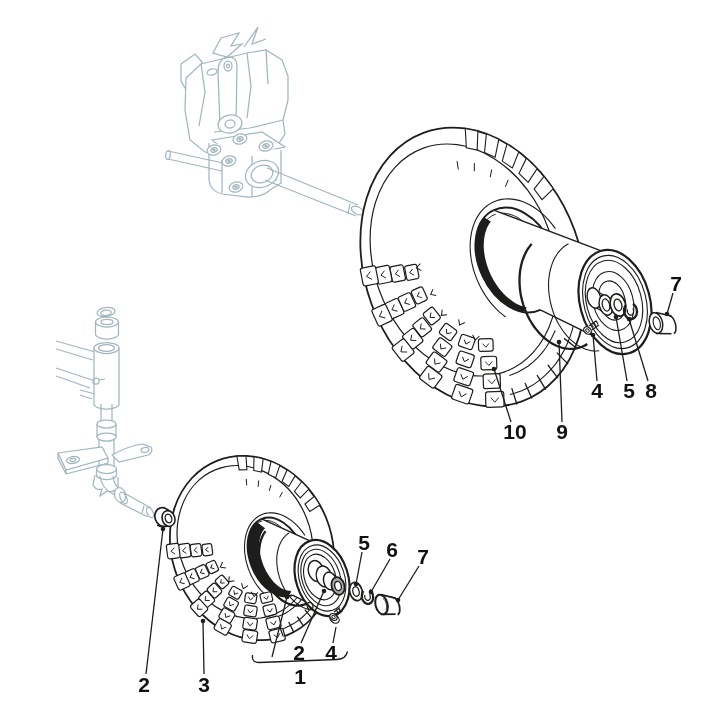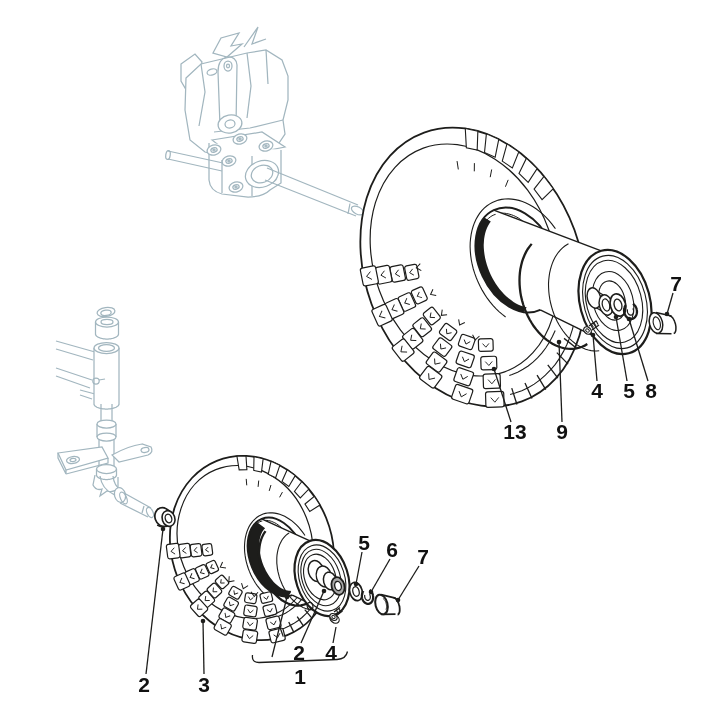--- a/index.html
+++ b/index.html
@@ -496,21 +496,21 @@
         <circle cx="163" cy="529" r="2.3" fill="#1d1d1b"></circle>
         <line x1="204" y1="674" x2="203" y2="621" stroke="#1d1d1b" stroke-width="1.3"></line>
         <circle cx="203" cy="621" r="2.3" fill="#1d1d1b"></circle>
       </g>
   </svg>
   <div id="labels">
       <div class="callout" style="left: 676px; top: 283px;">7</div>
       <div class="callout" style="left: 597px; top: 390px;">4</div>
       <div class="callout" style="left: 629px; top: 390px;">5</div>
       <div class="callout" style="left: 651px; top: 390px;">8</div>
-      <div class="callout" style="left: 515px; top: 431px;">13</div>
+      <div class="callout" style="left: 515px; top: 431px;">10</div>
       <div class="callout" style="left: 562px; top: 431px;">9</div>
       <div class="callout" style="left: 364px; top: 542px;">5</div>
       <div class="callout" style="left: 392px; top: 549px;">6</div>
       <div class="callout" style="left: 423px; top: 556px;">7</div>
       <div class="callout" style="left: 299px; top: 652px;">2</div>
       <div class="callout" style="left: 331px; top: 652px;">4</div>
       <div class="callout" style="left: 300px; top: 676px;">1</div>
       <div class="callout" style="left: 144px; top: 684px;">2</div>
       <div class="callout" style="left: 204px; top: 684px;">3</div>
     </div>

